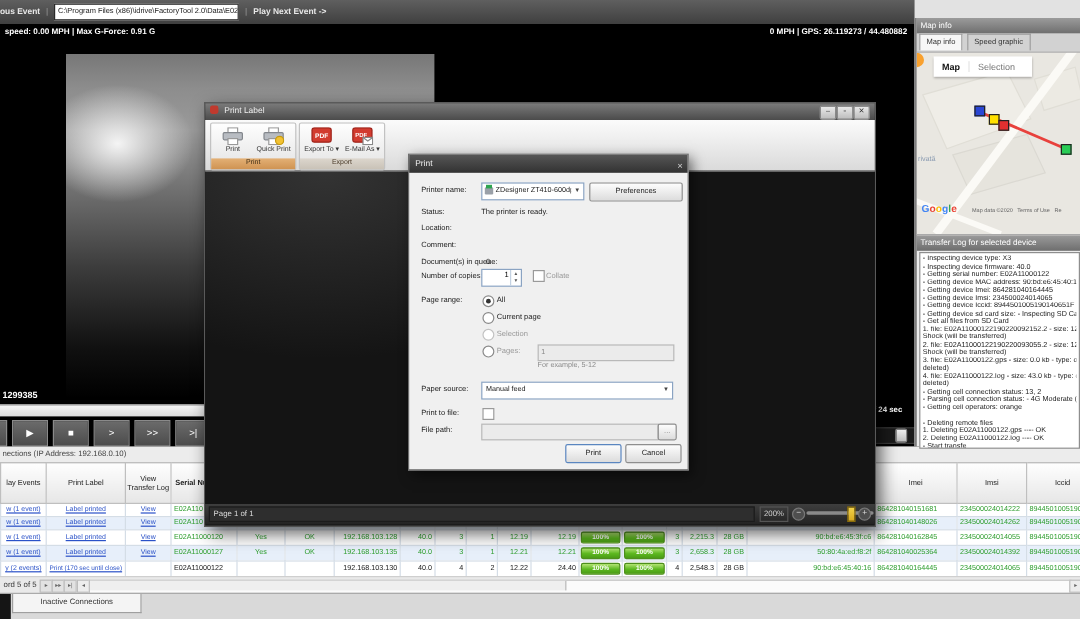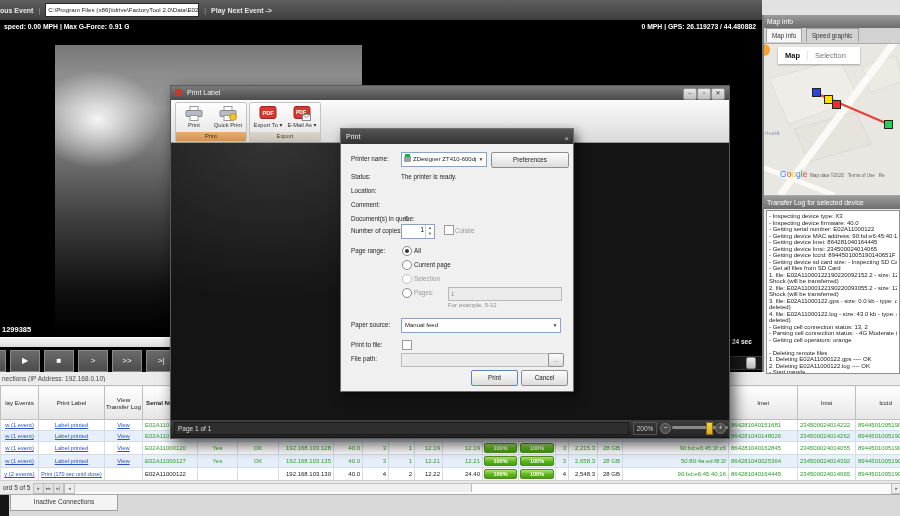--- a/index.html
+++ b/index.html
@@ -66,21 +66,21 @@
   .ptitle{background:linear-gradient(#9b9b9b,#6e6e6e);color:#fff;font-size:6.8px;height:13px;line-height:13px;padding-left:3px;}
   #maptabs{height:15px;background:#d2d2d2;border-bottom:1px solid #aaa;font-size:6.3px;color:#333;}
   .mtab{display:inline-block;height:13px;line-height:13px;padding:0 5px;border:1px solid #9f9f9f;border-bottom:none;margin-left:2px;}
   .mtab.on{background:#f7f7f7;}
   #mapbox{position:relative;width:136px;height:151px;background:#e9e7e1;overflow:hidden;border-bottom:1px solid #aaa;}
   #mapctl{position:absolute;left:14px;top:3px;width:82px;height:17px;background:#fff;box-shadow:0 1px 2px rgba(0,0,0,.3);
     font-size:7.5px;line-height:17px;}
   #mapctl .m1{font-weight:bold;color:#111;padding:0 7px;}
   #mapctl .m2{color:#777;border-left:1px solid #e4e4e4;padding:0 7px;}
   #street{position:absolute;left:1px;top:86px;font-size:6px;color:#8a9bb1;}
-  #glogo{position:absolute;left:16px;top:125px;font-size:8.5px;font-weight:normal;letter-spacing:0px;}
+  #glogo{position:absolute;left:4px;top:125px;font-size:8.5px;font-weight:bold;letter-spacing:0px;}
   #attrib{position:absolute;left:46px;top:129px;font-size:4.6px;color:#666;white-space:nowrap;}
   #logtitle{margin-top:0;}
   #log-box{margin:1px 2px;background:#fff;border:1px solid #8e8e8e;height:158px;overflow:hidden;
     font-size:6px;line-height:6.5px;color:#1c1c1c;padding:2px;}
 
   
   #pwin{left:170px;top:85px;width:558px;height:352px;background:#161616;border:1px solid #5a5a5a;
     box-shadow:4px 6px 14px rgba(0,0,0,.65);}
   #pwtitle{height:14px;background:linear-gradient(#7b7b7b,#4b4b4b);color:#efefef;font-size:7px;
     line-height:14px;padding-left:4px;}

